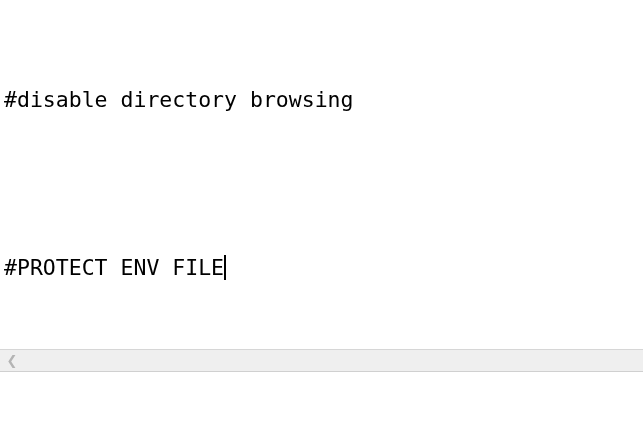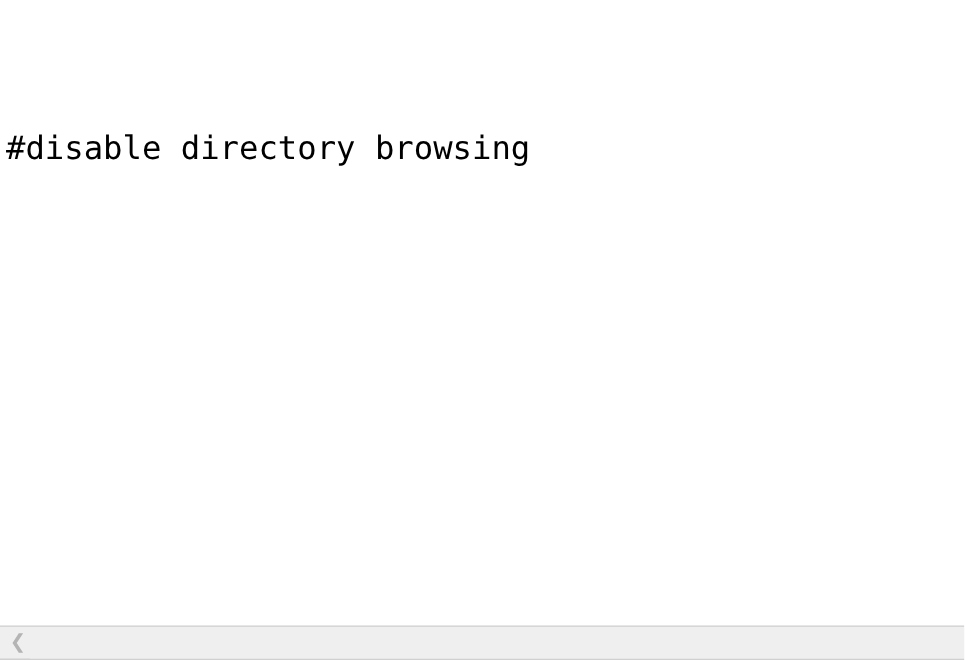--- a/index.html
+++ b/index.html
@@ -6,21 +6,21 @@
     margin: 0;
     padding: 0;
     background: #ffffff;
   }
   body {
     font-family: "DejaVu Sans Mono", "Liberation Mono", monospace;
   }
   #app {
     position: relative;
     width: 643px;
-    height: 440px;
+    height: 372px;
     background: #ffffff;
     overflow: hidden;
     box-sizing: border-box;
   }
 
   
   .editor-surface {
     position: absolute;
     left: 0;
     top: 0;
@@ -105,20 +105,21 @@
 </style>
 </head>
 <body>
 
 <div id="app">
 
   <div class="editor-surface">
     <div class="code-block">
       <div class="code-line">#disable directory browsing</div>
       <div class="code-line empty"></div>
+      <div class="code-line"><span>#PROTECT ENV FILE</span><span class="caret"></span></div>
       
       
       
       
       
       
       
       
       
       

